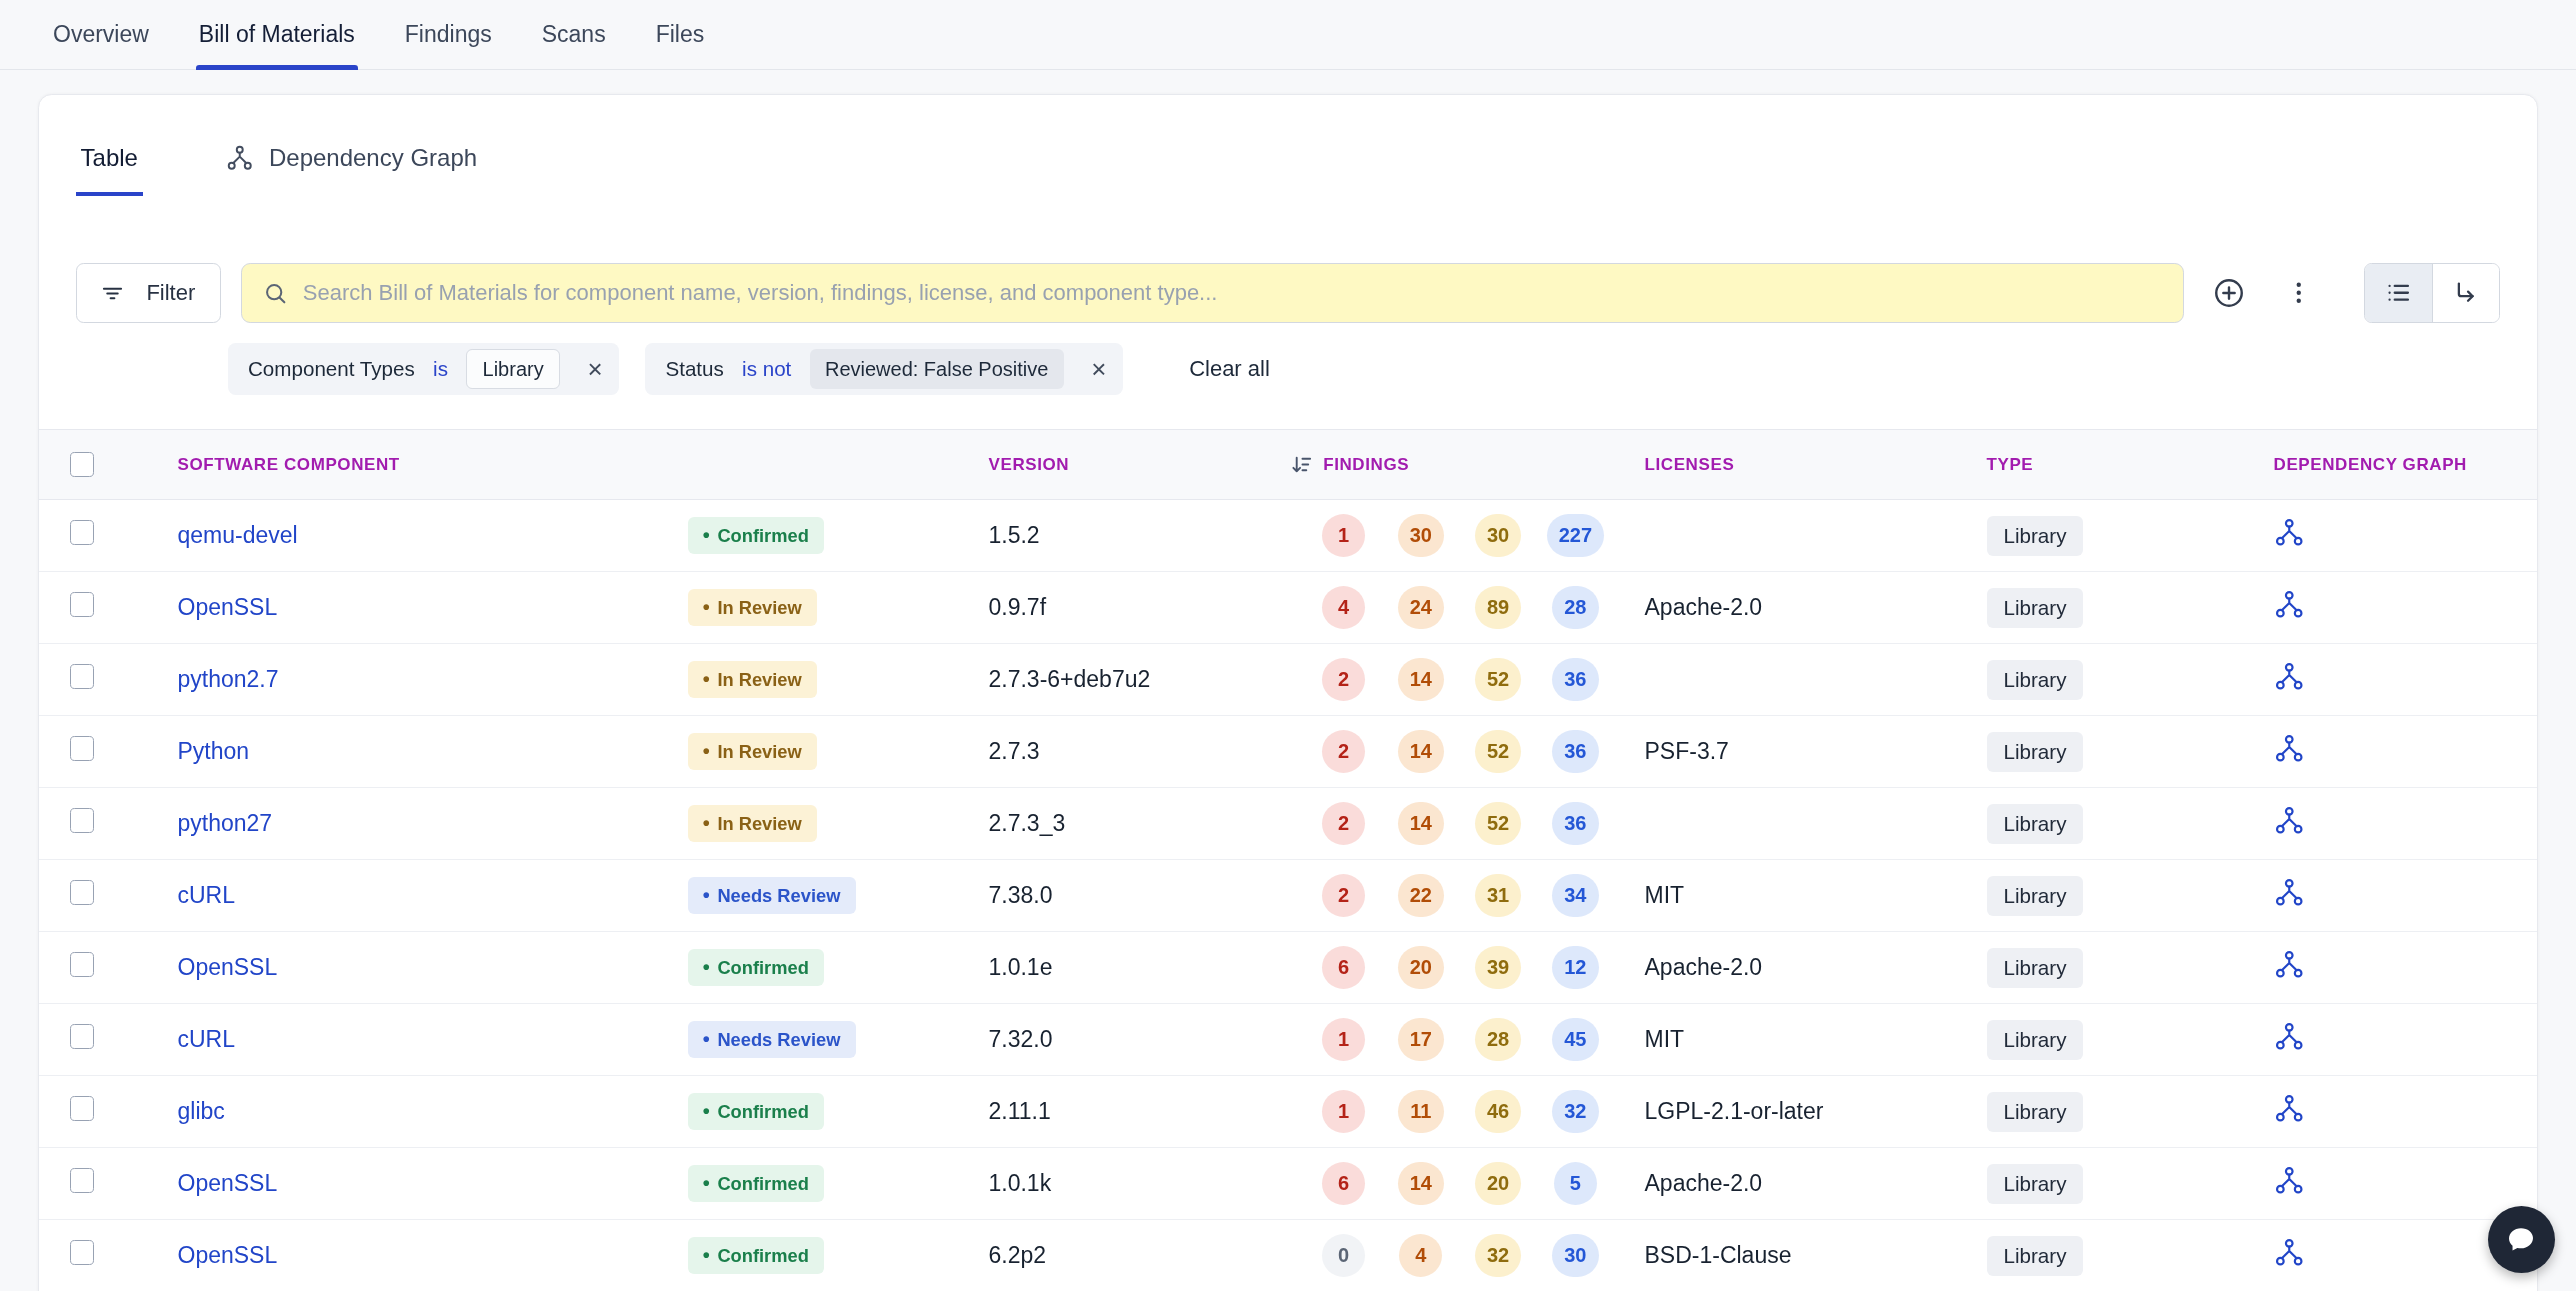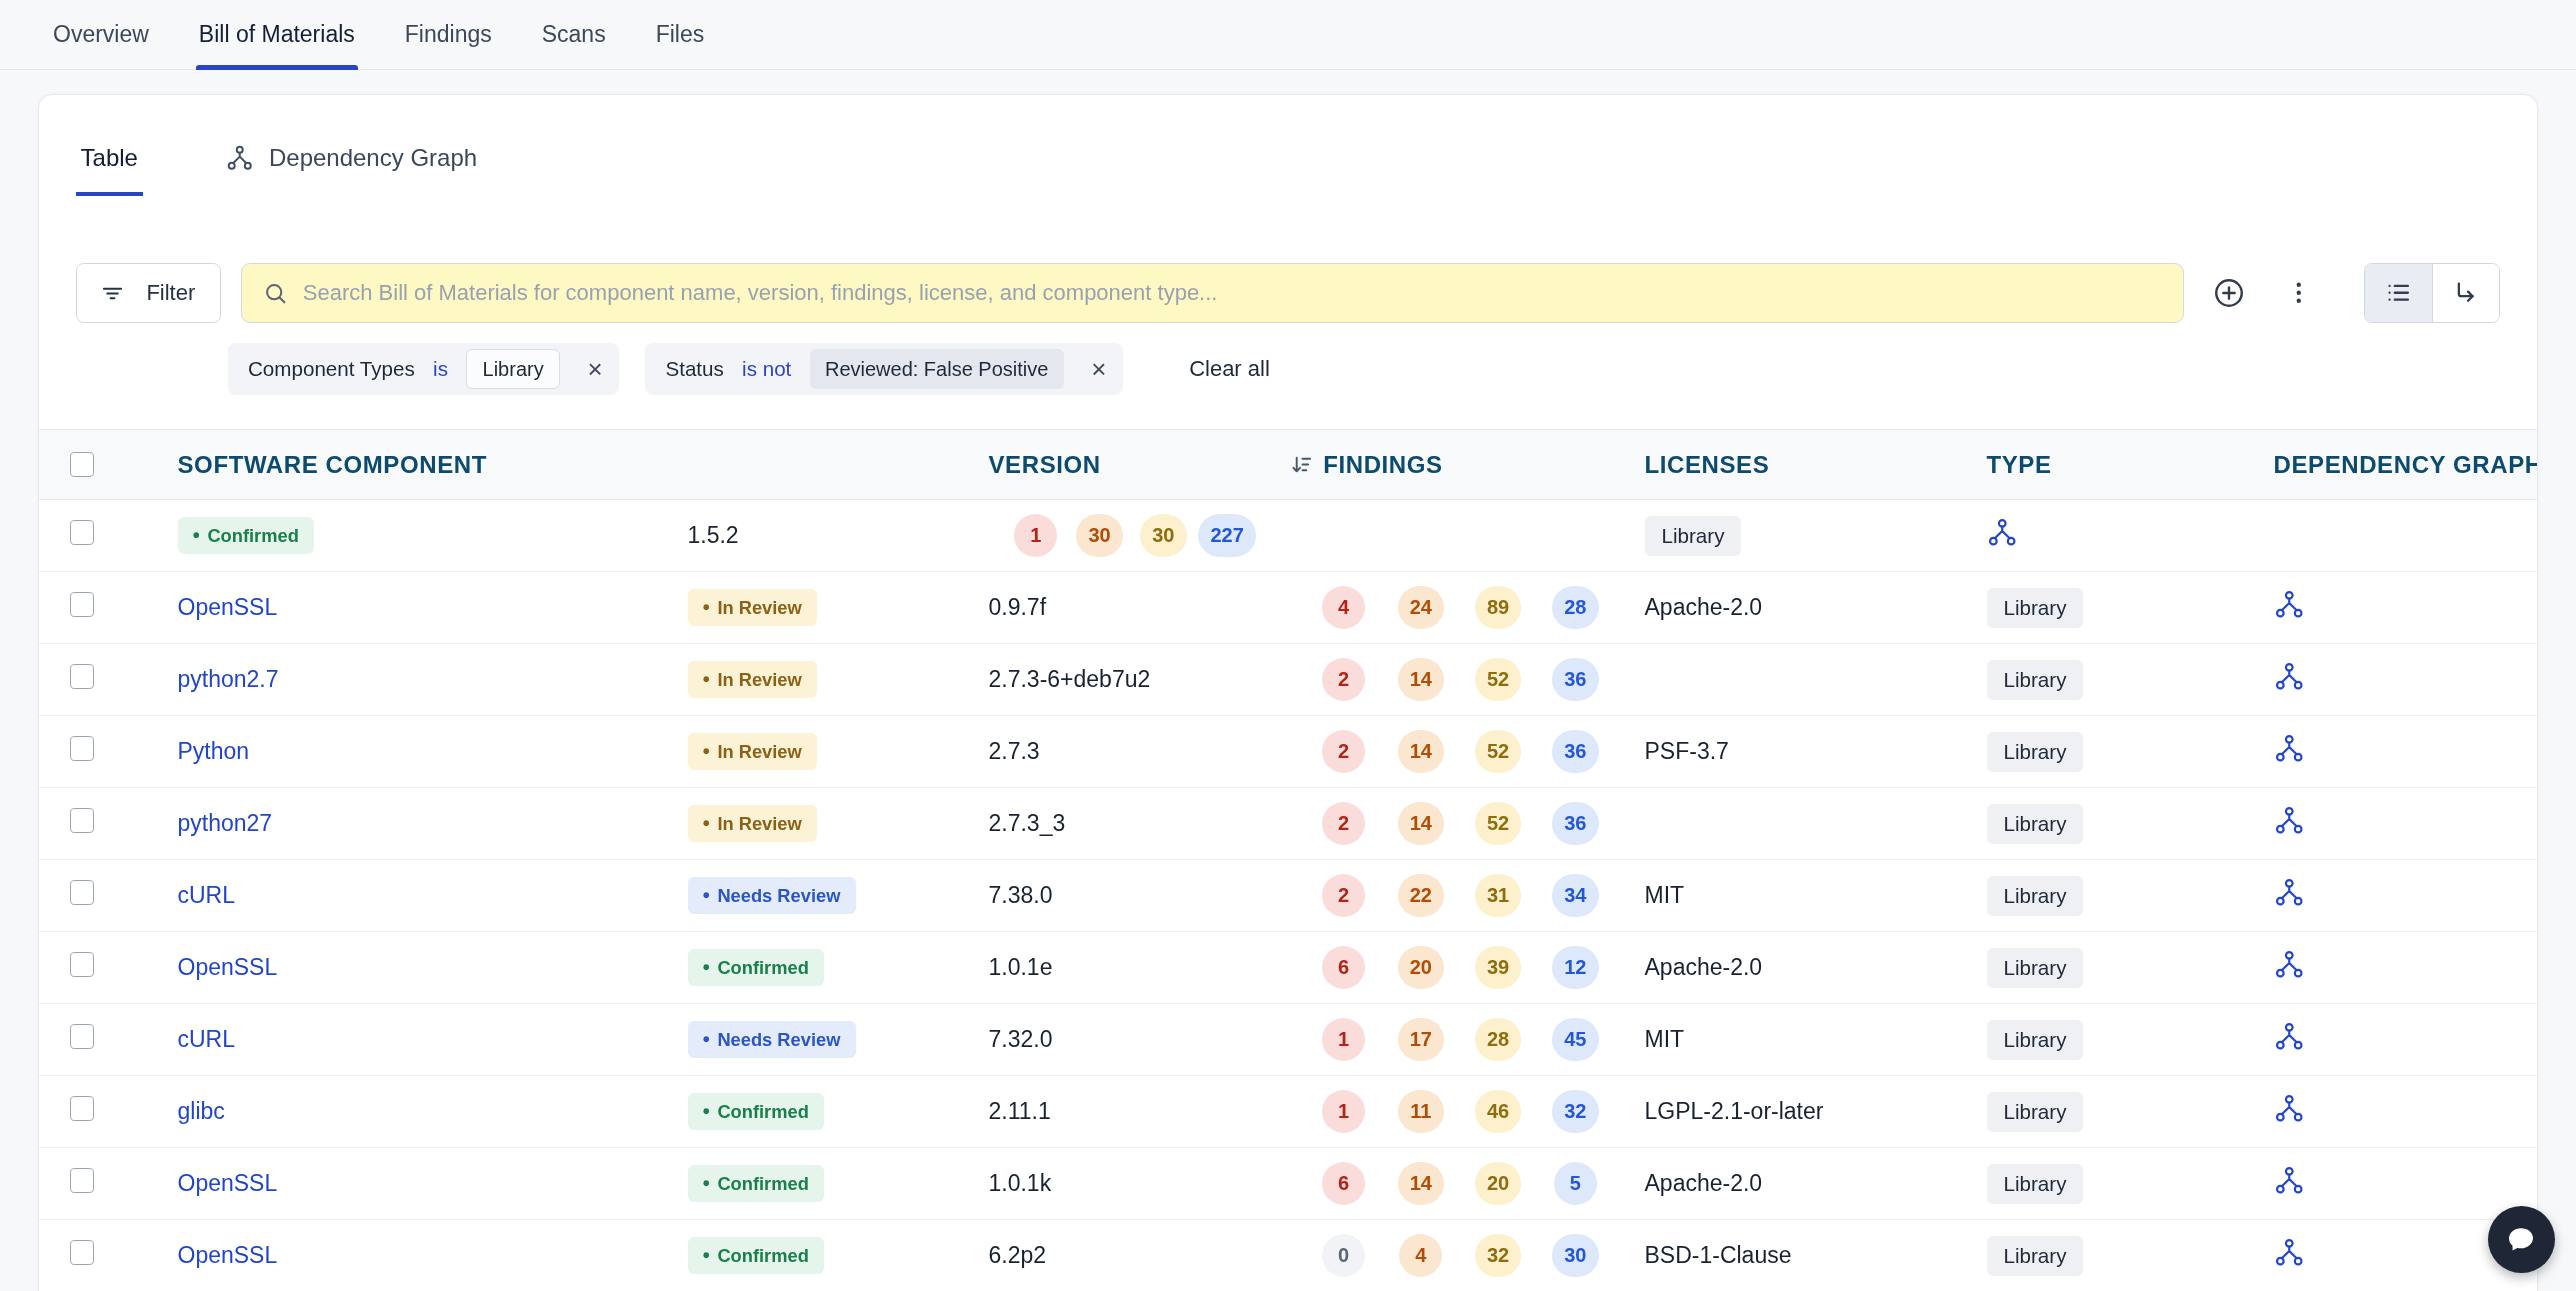--- a/index.html
+++ b/index.html
@@ -114,21 +114,21 @@
     display: grid;
     grid-template-columns: 108px 510px 301px 301px 355px 342px 287px 1fr;
     align-items: center;
   }
   .t-header {
     height: 70px; background: #f8f9fb; border-bottom: 0.8px solid #e6e8ee;
   }
   .th {
     display: flex; align-items: center; gap: 10.7px;
     padding-left: 30.5px;
-    font-size: 24px; font-weight: 700; letter-spacing: 0.6px; color: #0c4a6e;
+    font-size: 17px; font-weight: 700; letter-spacing: 0.6px; color: #a21caf;
     white-space: nowrap;
   }
   .th-component { grid-column: 2 / span 2; }
   .sort-icon { color: #49556b; display: grid; place-items: center; }
 
   .t-row { height: 72px; border-bottom: 0.8px solid #edeff3; background: #fff; }
   .cell { padding-left: 30.5px; font-size: 23px; color: #182230; white-space: nowrap; }
   .checkbox {
     width: 24.4px; height: 24.4px; display: inline-block;
     border: 1.5px solid #98a2b3; border-radius: 4.6px; background: #fff; cursor: pointer;
@@ -284,20 +284,23 @@
       <div class="th">LICENSES</div>
       <div class="th">TYPE</div>
       <div class="th">DEPENDENCY GRAPH</div>
     </div>
     <div id="table-body">
   <div class="t-row">
     <div class="cell">
       <span class="checkbox"></span>
     </div>
     <div class="cell">
+      <a class="name-link">qemu-devel</a>
+    </div>
+    <div class="cell">
       <span class="status-badge st-confirmed">
               <span class="badge-text">Confirmed</span>
             </span>
     </div>
     <div class="cell">1.5.2</div>
     <div class="findings-cell">
             <span class="f-slot">
               <span class="finding-chip sev-critical">1</span>
             </span>
             <span class="f-slot">

